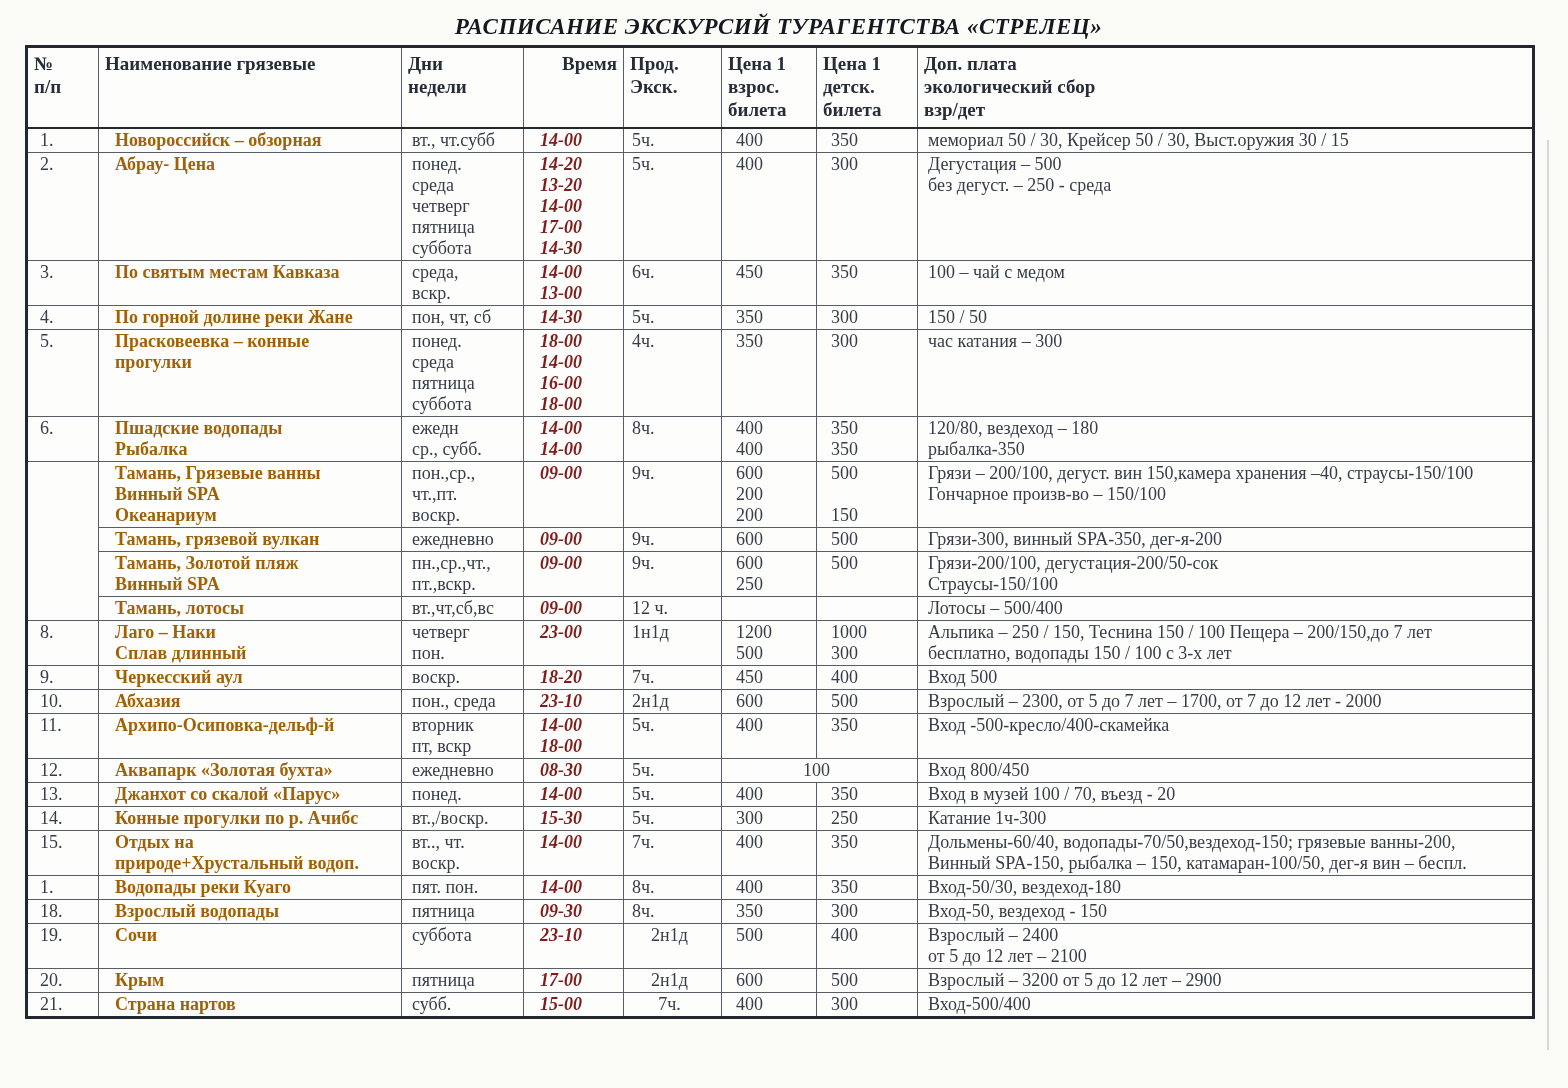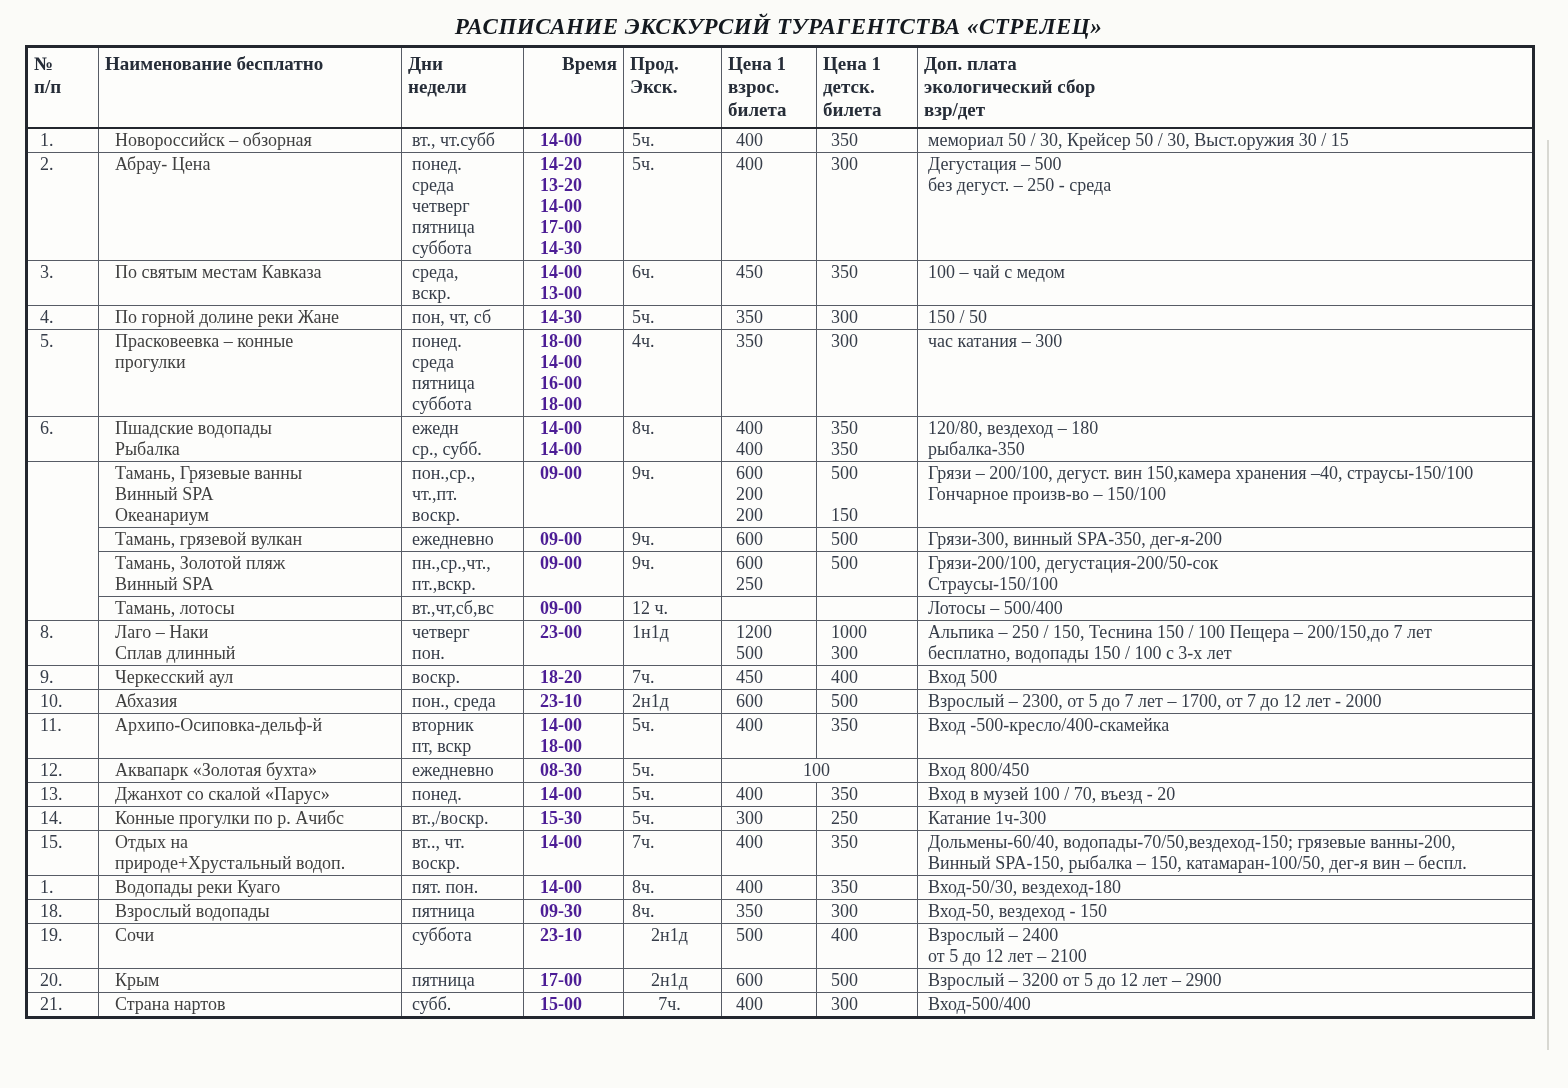--- a/index.html
+++ b/index.html
@@ -43,23 +43,23 @@
   thead th {
     font-weight:bold;
     font-size:19px;
     line-height:23px;
     color:#262d38;
     border-bottom:2px solid #23272e;
     padding-top:4px; padding-bottom:6px;
   }
   th.h-time { text-align:right; }
   td.num   { padding-left:12px; }
-  td.name  { padding-left:16px; font-weight:normal; color:#404040; }
+  td.name  { padding-left:16px; font-weight:bold; color:#a16207; }
   td.days  { padding-left:10px; }
-  td.time  { padding-left:16px; font-weight:bold; color:#4c1d95; }
+  td.time  { padding-left:16px; font-weight:bold; color:#7f1d1d;font-style:italic; }
   td.dur   { padding-left:8px; }
   td.price { padding-left:14px; }
   td.extra { padding-left:10px; }
   td.center{ text-align:center; padding-left:0;margin-top:25px; }
   .artifact-line {
     position:absolute;
     left:1547px; top:140px;
     width:2px; height:910px;
     background:#d8d8d2;
   }
@@ -77,21 +77,21 @@
       <col style="width:100px">
     <col style="width:98px">
       <col style="width:95px">
       <col style="width:101px">
       <col style="width:616px">
   </colgroup>
   <thead>
     <tr>
       <th>№
 п/п</th>
-      <th>Наименование бесплатно</th>
+      <th>Наименование грязевые</th>
       <th>Дни
 недели</th>
       <th class="h-time">Время</th>
       <th>Прод.
 Экск.</th>
       <th>Цена 1
 взрос.
 билета</th>
       <th>Цена 1
 детск.

